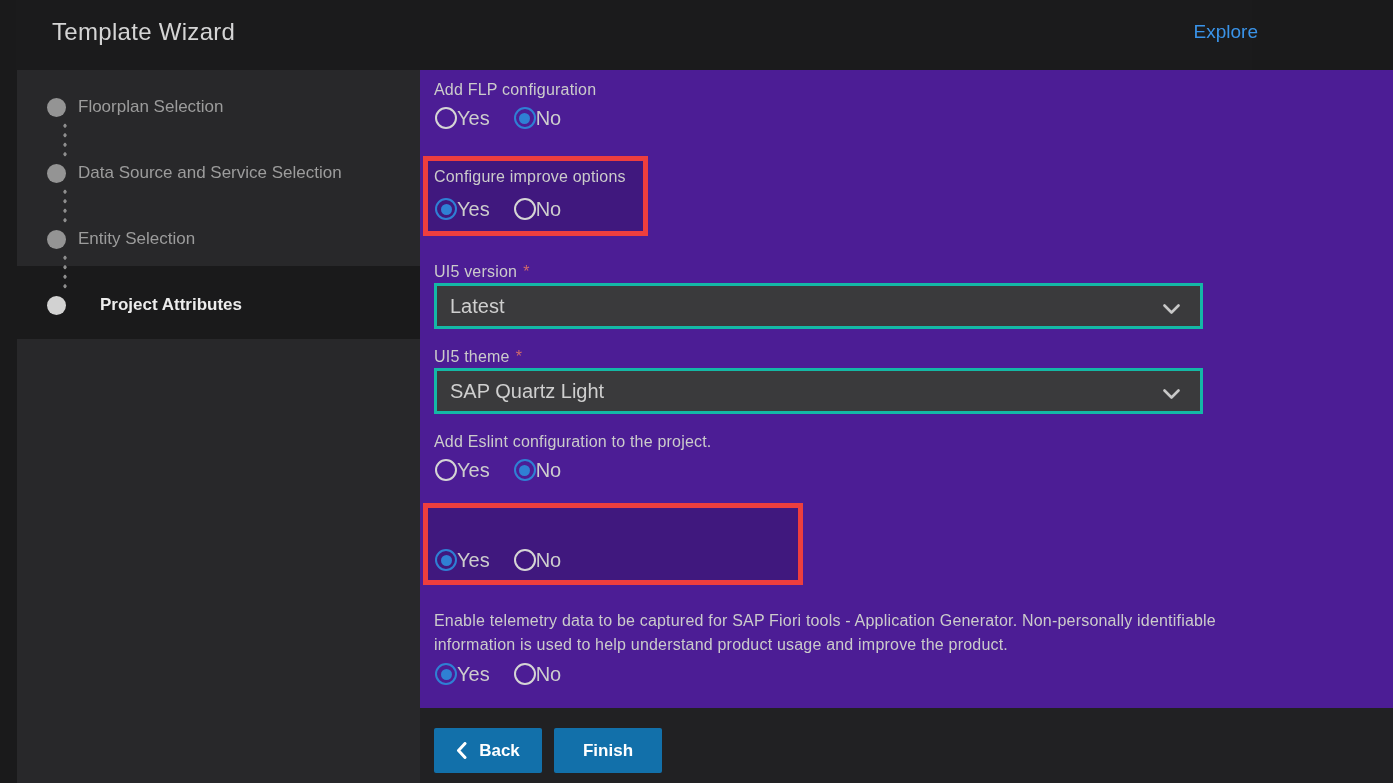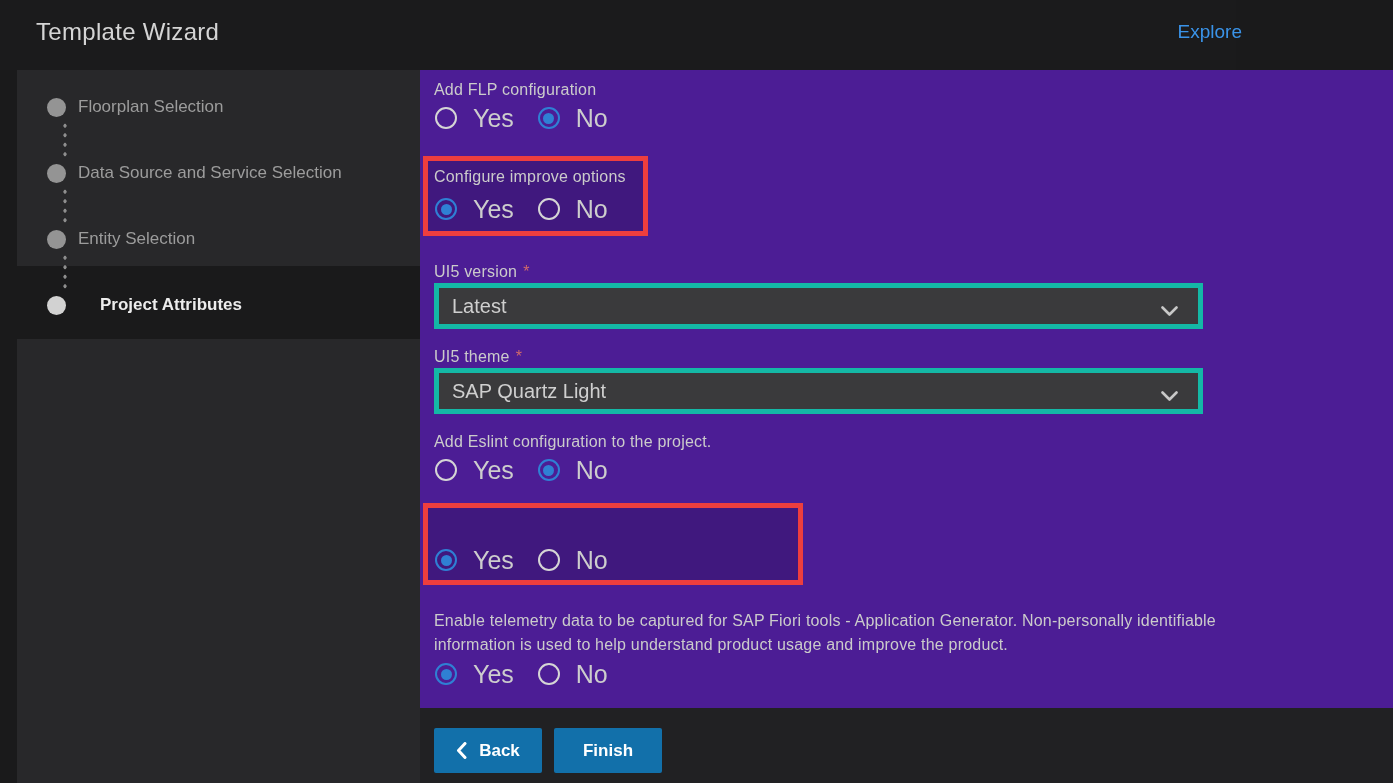--- a/index.html
+++ b/index.html
@@ -11,21 +11,21 @@
   }
   *{margin:0;padding:0;box-sizing:border-box;}
   html,body{width:1393px;height:783px;overflow:hidden;}
   body{
     background:#1a1a1b;
     font-family:"Liberation Sans","DejaVu Sans",sans-serif;
     color:#cccccc;
     position:relative;
   }
   
-  .header{position:absolute;left:0;top:0;width:1236px;height:70px;background:#1b1b1c;}
+  .header{position:absolute;left:16px;top:0;width:1236px;height:70px;background:#1b1b1c;}
   .page-title{
     position:absolute;left:36px;top:18px;
     font-size:24px;font-weight:400;color:#d5d5d5;letter-spacing:.3px;
   }
   .explore-link{
     position:absolute;right:-6px;top:21px;
     font-size:19px;color:var(--link);text-decoration:none;cursor:pointer;white-space:nowrap;
   }
   
   .sidebar{position:absolute;left:17px;top:70px;width:403px;height:713px;}
@@ -52,28 +52,28 @@
   .radio-option{display:flex;align-items:center;cursor:pointer;}
   .radio-option + .radio-option{margin-left:24px;}
   .radio{
     width:22px;height:22px;border-radius:50%;
     border:2.5px solid #d5d5d5;position:relative;flex:none;
   }
   .radio.checked{border-color:var(--accent);}
   .radio.checked::after{
     content:"";position:absolute;inset:3.5px;border-radius:50%;background:var(--accent);
   }
-  .radio-label{margin-left:16px;font-size:25px;color:#cdcdcd;}
+  .radio-label{margin-left:0;font-size:20px;color:#cdcdcd;}
   .highlight-box{
     position:absolute;border:5px solid var(--highlight);
     background:rgba(0,0,0,0.15);
   }
   .dropdown{
     position:absolute;width:769px;height:46px;
-    background:#3a3a3c;border:5px solid #14b8a6;
+    background:#3a3a3c;border:3px solid #14b8a6;
     display:flex;align-items:center;padding:0 44px 0 13px;cursor:pointer;
   }
   .dd-value{font-size:20px;color:#cfcfcf;white-space:nowrap;}
   .chevron-down{position:absolute;right:20px;top:18px;line-height:0;}
   .footer-strip{position:absolute;left:0;top:638px;width:973px;height:75px;background:#212123;}
   .btn{
     position:absolute;top:658px;height:45px;width:108px;
     background:var(--button);color:#ffffff;border:none;border-radius:2px;
     font-family:inherit;font-size:17px;font-weight:700;
     display:flex;align-items:center;justify-content:center;gap:12px;cursor:pointer;

